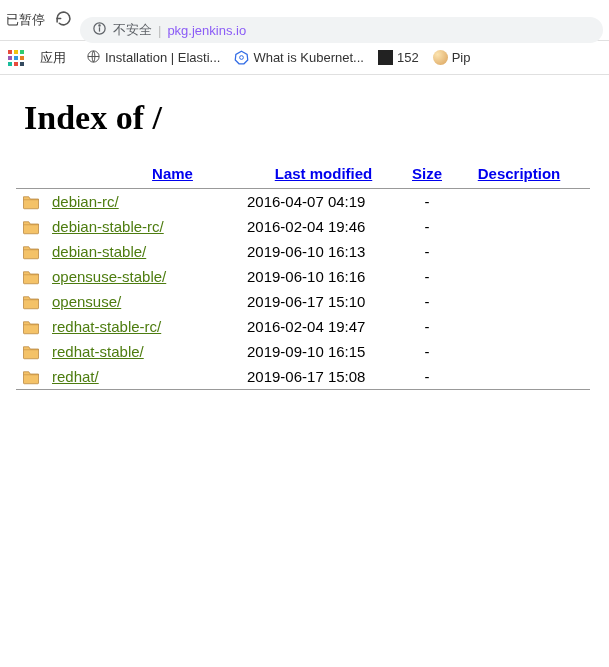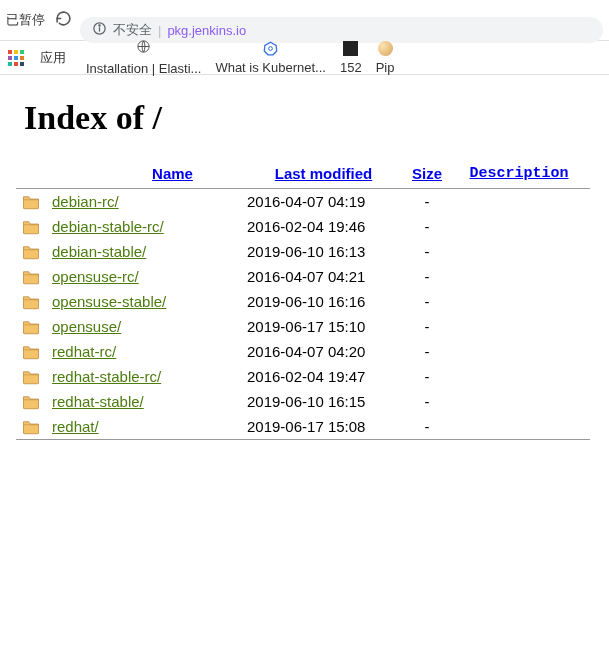--- a/index.html
+++ b/index.html
@@ -66,21 +66,21 @@
     .apps-icon span:nth-child(1){background:#e74c3c}
     .apps-icon span:nth-child(2){background:#f1c40f}
     .apps-icon span:nth-child(3){background:#2ecc71}
     .apps-icon span:nth-child(4){background:#9b59b6}
     .apps-icon span:nth-child(5){background:#3498db}
     .apps-icon span:nth-child(6){background:#e67e22}
     .apps-icon span:nth-child(7){background:#1abc9c}
     .apps-icon span:nth-child(8){background:#e74c3c}
     .apps-icon span:nth-child(9){background:#34495e}
     .apps-label { color: #333; margin-right: 6px; }
-    .bm-item { display: flex; align-items: center; gap: 4px; color: #333; cursor: pointer; flex-direction: column; }
+    .bm-item { display: flex; align-items: center; gap: 4px; color: #333; cursor: pointer; }
     .bm-globe svg { width: 15px; height: 15px; }
     .bm-kube { width:15px; height:15px; }
     .bm-152 { width:15px; height:15px; background:#222; }
     .bm-pip { width:15px; height:15px; border-radius:50%; background: radial-gradient(circle at 30% 30%, #fce4b0, #d9a15a);
       position:relative;}
     .content { padding: 6px 10px 20px 8px; }
     h1 {
       font-family: "Times New Roman", serif;
       font-weight: bold;
       font-size: 34px;
@@ -119,21 +119,21 @@
     .folder-icon svg { width: 18px; height: 16px; display: block; }
     .dir-link {
       color: #4d7c0f;
       text-decoration: underline;
       font-size: 15px;
       cursor: pointer;
     }
     .th-name { text-align: center !important; padding-left: 64px !important; font-size: 15px; }
     .th-last { font-size: 15px; }
     .th-size { font-size: 15px; }
-    .th-desc { font-size: 15px; font-family: Liberation Mono, monospace; }
+    .th-desc { font-size: 15px; }
     .rel-wrap { position: relative; }
     .arrow {
       position: absolute;
       left: 170px;
       top: 494px;
       pointer-events: none;
     }
     .arrow svg { width: 290px; height: 70px; }
     .cursor {
       position: absolute;
@@ -262,72 +262,52 @@
             <td class="col-name"><a class="dir-link">debian-stable/</a></td>
             <td class="col-date">2019-06-10 16:13</td>
             <td class="col-size">-</td>
             <td class="col-desc"></td>
           </tr>
           <tr>
             <td class="col-icon"><span class="folder-icon"><svg viewBox="0 0 24 20">
                   <path d="M2 3h7l2 3h11v12a1 1 0 0 1-1 1H3a1 1 0 0 1-1-1V3z" fill="#f4c268" stroke="#b8863e" stroke-width="1"></path>
                   <path d="M2 7h20" stroke="#b8863e" stroke-width="0.7"></path>
                 </svg></span></td>
-            <td class="col-name"><a class="dir-link">opensuse-rc/</a></td>
-            <td class="col-date">2016-04-07 04:21</td>
-            <td class="col-size">-</td>
-            <td class="col-desc"></td>
-          </tr>
-          <tr>
-            <td class="col-icon"><span class="folder-icon"><svg viewBox="0 0 24 20">
-                  <path d="M2 3h7l2 3h11v12a1 1 0 0 1-1 1H3a1 1 0 0 1-1-1V3z" fill="#f4c268" stroke="#b8863e" stroke-width="1"></path>
-                  <path d="M2 7h20" stroke="#b8863e" stroke-width="0.7"></path>
-                </svg></span></td>
             <td class="col-name"><a class="dir-link">opensuse-stable/</a></td>
             <td class="col-date">2019-06-10 16:16</td>
             <td class="col-size">-</td>
             <td class="col-desc"></td>
           </tr>
           <tr>
             <td class="col-icon"><span class="folder-icon"><svg viewBox="0 0 24 20">
                   <path d="M2 3h7l2 3h11v12a1 1 0 0 1-1 1H3a1 1 0 0 1-1-1V3z" fill="#f4c268" stroke="#b8863e" stroke-width="1"></path>
                   <path d="M2 7h20" stroke="#b8863e" stroke-width="0.7"></path>
                 </svg></span></td>
             <td class="col-name"><a class="dir-link">opensuse/</a></td>
             <td class="col-date">2019-06-17 15:10</td>
             <td class="col-size">-</td>
             <td class="col-desc"></td>
           </tr>
           <tr>
             <td class="col-icon"><span class="folder-icon"><svg viewBox="0 0 24 20">
                   <path d="M2 3h7l2 3h11v12a1 1 0 0 1-1 1H3a1 1 0 0 1-1-1V3z" fill="#f4c268" stroke="#b8863e" stroke-width="1"></path>
                   <path d="M2 7h20" stroke="#b8863e" stroke-width="0.7"></path>
                 </svg></span></td>
-            <td class="col-name"><a class="dir-link">redhat-rc/</a></td>
-            <td class="col-date">2016-04-07 04:20</td>
-            <td class="col-size">-</td>
-            <td class="col-desc"></td>
-          </tr>
-          <tr>
-            <td class="col-icon"><span class="folder-icon"><svg viewBox="0 0 24 20">
-                  <path d="M2 3h7l2 3h11v12a1 1 0 0 1-1 1H3a1 1 0 0 1-1-1V3z" fill="#f4c268" stroke="#b8863e" stroke-width="1"></path>
-                  <path d="M2 7h20" stroke="#b8863e" stroke-width="0.7"></path>
-                </svg></span></td>
             <td class="col-name"><a class="dir-link">redhat-stable-rc/</a></td>
             <td class="col-date">2016-02-04 19:47</td>
             <td class="col-size">-</td>
             <td class="col-desc"></td>
           </tr>
           <tr>
             <td class="col-icon"><span class="folder-icon"><svg viewBox="0 0 24 20">
                   <path d="M2 3h7l2 3h11v12a1 1 0 0 1-1 1H3a1 1 0 0 1-1-1V3z" fill="#f4c268" stroke="#b8863e" stroke-width="1"></path>
                   <path d="M2 7h20" stroke="#b8863e" stroke-width="0.7"></path>
                 </svg></span></td>
             <td class="col-name"><a class="dir-link">redhat-stable/</a></td>
-            <td class="col-date">2019-06-10 16:15</td>
+            <td class="col-date">2019-09-10 16:15</td>
             <td class="col-size">-</td>
             <td class="col-desc"></td>
           </tr>
           <tr>
             <td class="col-icon"><span class="folder-icon"><svg viewBox="0 0 24 20">
                   <path d="M2 3h7l2 3h11v12a1 1 0 0 1-1 1H3a1 1 0 0 1-1-1V3z" fill="#f4c268" stroke="#b8863e" stroke-width="1"></path>
                   <path d="M2 7h20" stroke="#b8863e" stroke-width="0.7"></path>
                 </svg></span></td>
             <td class="col-name"><a class="dir-link">redhat/</a></td>
             <td class="col-date">2019-06-17 15:08</td>

